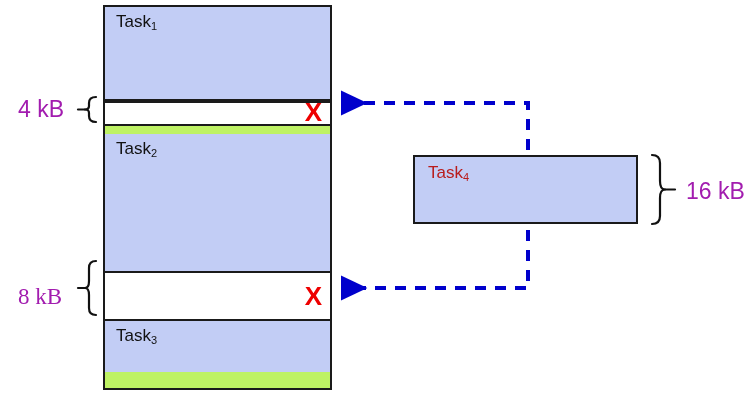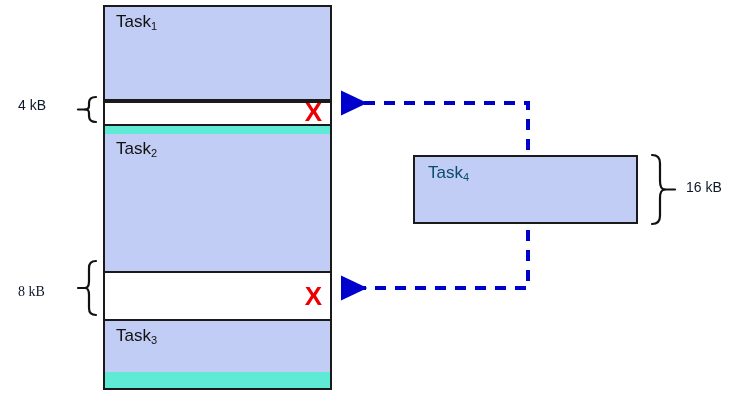--- a/index.html
+++ b/index.html
@@ -19,21 +19,21 @@
     overflow: hidden;
   }
   .memory-column {
     position: absolute;
     left: 103px;
     top: 5px;
     width: 229px;
     height: 385px;
     border: 2px solid #1a1a1a;
     box-sizing: border-box;
-    background: #5eead4;
+    background: #bef264;
   }
   .block {
     position: absolute;
     left: 0;
     width: 100%;
     background: #c2cdf5;
     box-sizing: border-box;
     border-top: 2px solid #1a1a1a;
     border-bottom: 2px solid #1a1a1a;
   }
@@ -77,34 +77,34 @@
     background: #c2cdf5;
     border: 2px solid #1a1a1a;
     box-sizing: border-box;
     z-index: 5;
   }
   .task4-label {
     position: absolute;
     left: 13px;
     top: 7px;
     font-size: 17px;
-    color: #0c4a6e;
+    color: #b91c1c;
     line-height: 1;
     white-space: nowrap;
   }
   .task4-label sub {
     font-size: 11px;
     vertical-align: baseline;
     position: relative;
     top: 3px;
   }
   .size-label {
     position: absolute;
-    font-size: 14px;
-    color: #0f172a;
+    font-size: 23px;
+    color: #a21caf;
     line-height: 1;
     white-space: nowrap;
   }
   svg.overlay {
     position: absolute;
     left: 0;
     top: 0;
     width: 753px;
     height: 401px;
     pointer-events: none;

